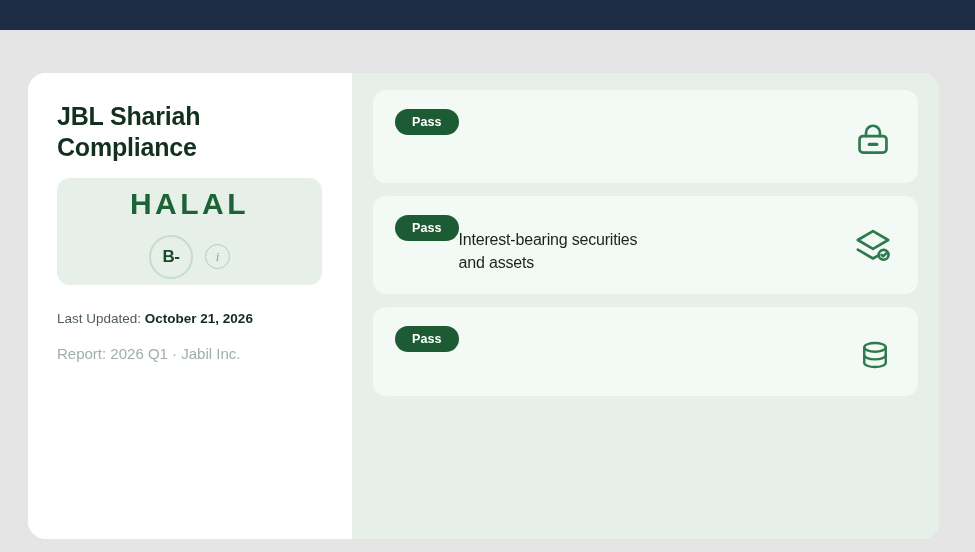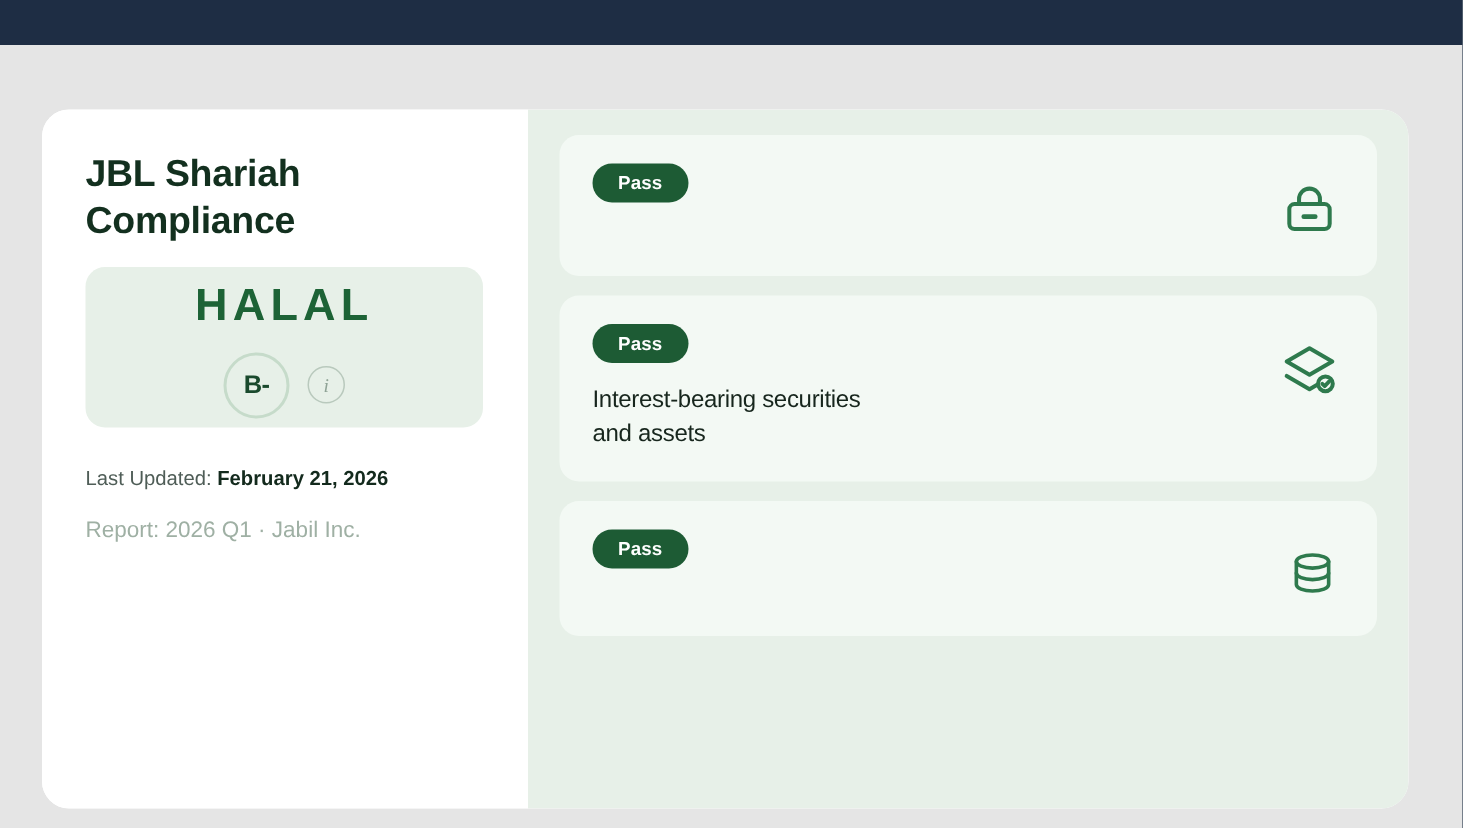--- a/index.html
+++ b/index.html
@@ -124,21 +124,21 @@
     gap: 13px;
   }
   .check-card {
     background: #f3f9f4;
     border-radius: 13px;
     padding: 19px 22px 20px 22px;
     display: flex;
     align-items: flex-start;
     justify-content: space-between;
   }
-  .card-body { display: flex; flex-direction: column; justify-content: center; }
+  .card-body { display: flex; flex-direction: row; justify-content: center; }
   .pass-badge {
     align-self: flex-start;
     background: #1d5b34;
     color: #ffffff;
     font-size: 12.5px;
     font-weight: 700;
     padding: 6px 17px;
     border-radius: 999px;
     letter-spacing: 0.1px;
   }
@@ -171,21 +171,21 @@
         <div class="halal-text">HALAL</div>
         <div class="rating-row">
           <div class="grade-circle">B-</div>
           <div class="info-circle">i</div>
         </div>
       </div>
 
 
       <div class="last-updated">
         <span>Last Updated:</span>
-        <b>February 21, 2026</b>
+        <b>October 21, 2026</b>
       </div>
 
       <div class="report-meta">Report: 2026 Q1 · Jabil Inc.</div>
     </div>
 
     <div class="right-panel">
 
       <div class="check-card card-1">
         <div class="card-body">
           <span class="pass-badge">Pass</span>

